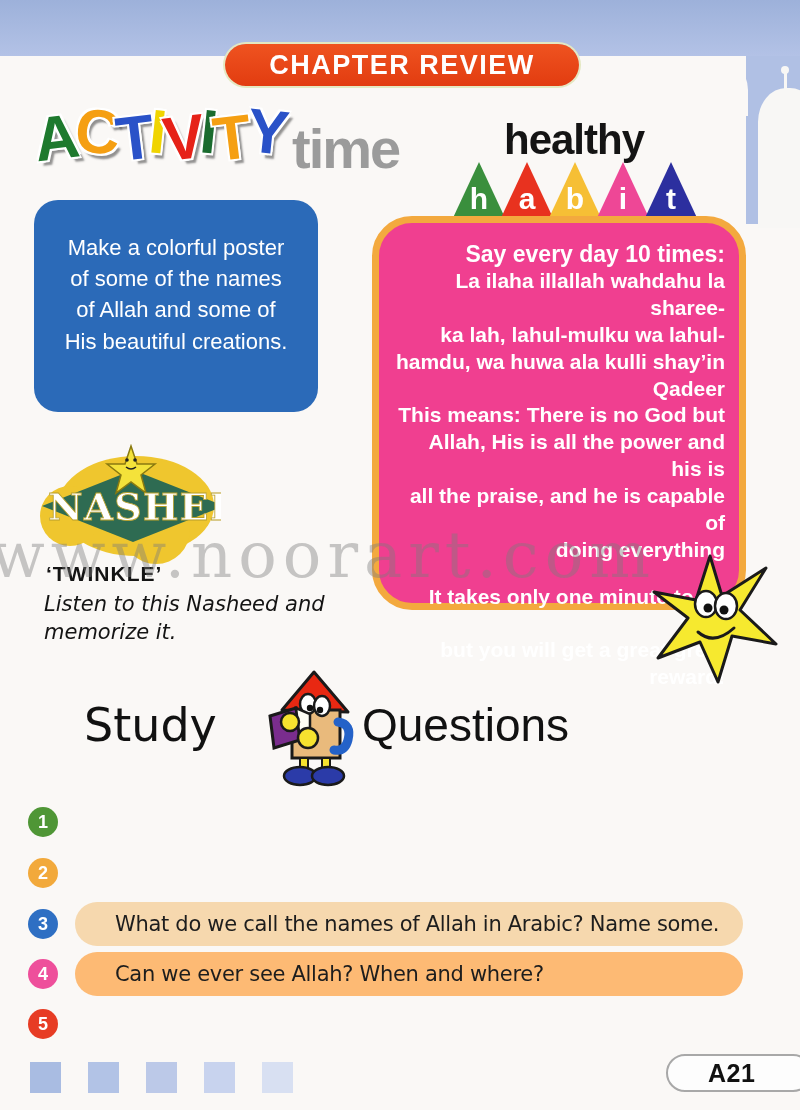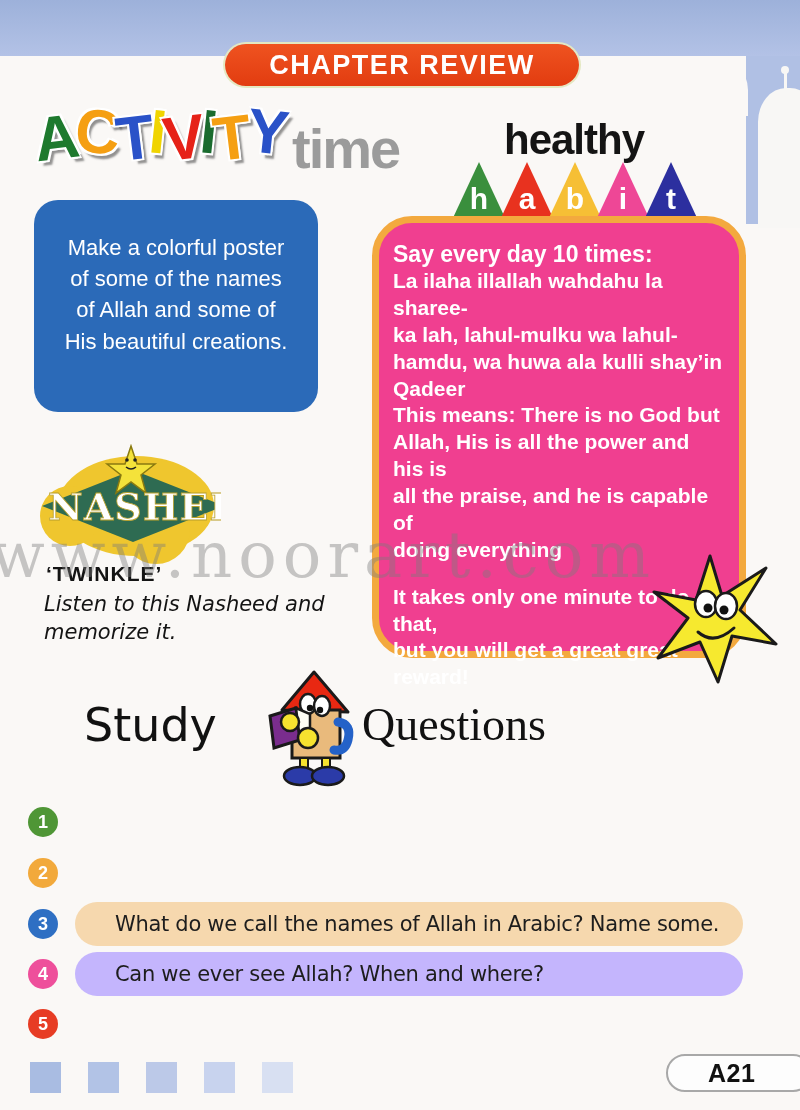--- a/index.html
+++ b/index.html
@@ -45,23 +45,23 @@
   .tri span{position:absolute;left:-12px;top:22px;width:24px;text-align:center;
     color:#fff;font-weight:800;font-size:30px;line-height:1;}
 
   
   .activity-box{position:absolute;left:34px;top:200px;width:284px;height:212px;
     background:#2b6ab8;border-radius:24px;display:flex;align-items:flex-start;justify-content:center;
     color:#fff;}
   .activity-box .txt{margin-top:32px;font-size:22px;line-height:1.42;white-space:pre-line;text-align:center;}
 
   
-  .dua-box{position:absolute;left:372px;top:216px;width:374px;height:442px;
+  .dua-box{position:absolute;left:372px;top:216px;width:374px;height:394px;
     background:#f03f90;border:7px solid #f3a93e;border-radius:40px;
-    box-sizing:border-box;color:#fff;text-align:left;padding:12px 14px;}
+    box-sizing:border-box;color:#fff;text-align:right;padding:12px 14px;}
   .dua-heading{font-size:23px;font-weight:bold;margin-top:6px;}
   .dua-arabic{font-size:19px;font-weight:bold;color:#ffd23f;line-height:1.9;margin-top:12px;white-space:pre-line;direction:rtl;}
   .dua-translit{font-size:21px;font-weight:bold;line-height:1.28;white-space:pre-line;}
   .dua-meaning{font-size:21px;font-weight:bold;line-height:1.28;white-space:pre-line;}
   .dua-note{font-size:21px;font-weight:bold;line-height:1.28;margin-top:20px;white-space:pre-line;}
 
   
   .nasheed-logo{position:absolute;left:36px;top:444px;width:185px;height:122px;}
   .twinkle-title{position:absolute;left:46px;top:562px;font-size:21px;font-weight:bold;color:#141414;letter-spacing:1px;}
   .twinkle-note{position:absolute;left:44px;top:590px;font-size:21px;font-style:italic;color:#141414;
@@ -72,21 +72,21 @@
     font-family:"DejaVu Serif",serif;font-size:64px;color:rgba(125,125,125,.42);
     letter-spacing:6px;white-space:nowrap;pointer-events:none;}
 
   
   .star-char{position:absolute;left:648px;top:548px;z-index:40;}
 
   
   .study-word{position:absolute;left:84px;top:698px;font-size:46px;color:#111;
     font-family:"DejaVu Sans",sans-serif;}
   .questions-word{position:absolute;left:362px;top:698px;font-size:46px;color:#111;
-    font-family:Liberation Serif, serif;text-align:right;}
+    font-family:Liberation Sans, sans-serif;text-align:right;}
   .house-char{position:absolute;left:252px;top:660px;}
 
   .q-row{position:absolute;left:0;width:800px;height:44px;}
   .q-circle{position:absolute;left:28px;top:7px;width:30px;height:30px;border-radius:50%;
     color:#fff;font-weight:bold;font-size:18px;display:flex;align-items:center;justify-content:center;}
   .q-bar{position:absolute;left:75px;top:0;width:668px;height:44px;border-radius:22px;
     display:flex;align-items:center;}
   .q-text{margin-left:40px;font-size:21px;color:#1d1d1d;font-weight:500;
     font-family:"DejaVu Sans",sans-serif;letter-spacing:-0.3px;}
 
@@ -225,21 +225,21 @@
   <div class="q-circle" style="background: rgb(242, 169, 59);">2</div>
 </div>
 <div class="q-row" style="top:902px">
   <div class="q-circle" style="background: rgb(46, 111, 195);">3</div>
   <div class="q-bar" style="background: rgb(246, 216, 174);">
     <span class="q-text">What do we call the names of Allah in Arabic? Name some.</span>
   </div>
 </div>
 <div class="q-row" style="top:952px">
   <div class="q-circle" style="background: rgb(238, 79, 155);">4</div>
-  <div class="q-bar" style="background: #c4b5fd;">
+  <div class="q-bar" style="background: #fdba74;">
     <span class="q-text">Can we ever see Allah? When and where?</span>
   </div>
 </div>
 <div class="q-row" style="top:1002px">
   <div class="q-circle" style="background: rgb(231, 60, 36);">5</div>
 </div>
 
 <div class="footer-squares">
     <div class="fsq" style="left: 30px; background: rgb(169, 188, 226);"></div>
     <div class="fsq" style="left: 88px; background: rgb(178, 195, 230);"></div>

